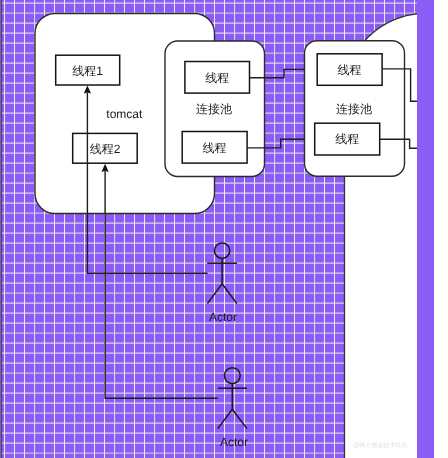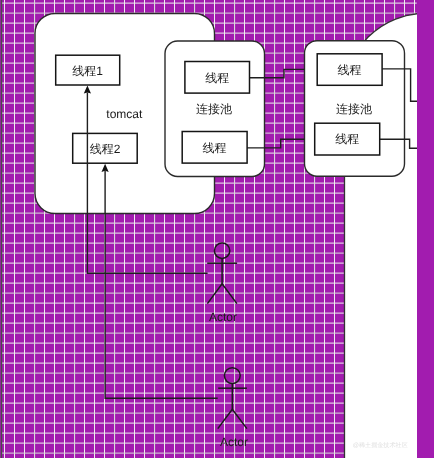--- a/index.html
+++ b/index.html
@@ -1,20 +1,20 @@
 <!DOCTYPE html>
 <html><head>
 <meta charset="utf-8">
 <title>Diagram</title>
 <style>
   html, body { margin:0; padding:0; background:#ffffff; }
   body { width:448px; height:458px; overflow:hidden;
          font-family:"Liberation Sans", sans-serif;
          -webkit-font-smoothing:antialiased; text-rendering:geometricPrecision; }
-  #canvas { position:relative; width:434px; height:458px; background:#a21caf; will-change:transform; transform:translateZ(0); }
+  #canvas { position:relative; width:434px; height:458px; background:#8b5cf6; will-change:transform; transform:translateZ(0); }
   svg#scene { display:block; position:absolute; left:0; top:0; }
   .shape-stroke { fill:#ffffff; stroke:#2b2b2b; stroke-width:1.4; }
   .box-stroke  { fill:#ffffff; stroke:#151515; stroke-width:1.5; }
   .conn { fill:none; stroke:#1f1f1f; stroke-width:1.4; stroke-linecap:butt; stroke-linejoin:miter; }
   .arrowline { fill:none; stroke:#1f1f1f; stroke-width:1.4; }
   .arrowhead { fill:#111111; stroke:none; }
   .actor-stroke { fill:none; stroke:#1a1a1a; stroke-width:1.5; }
   text { font-family:"Liberation Sans", sans-serif; fill:#1a1a1a; }
   .lbl-cjk { font-size:12px; }
   .lbl-lat { font-size:12px; }

